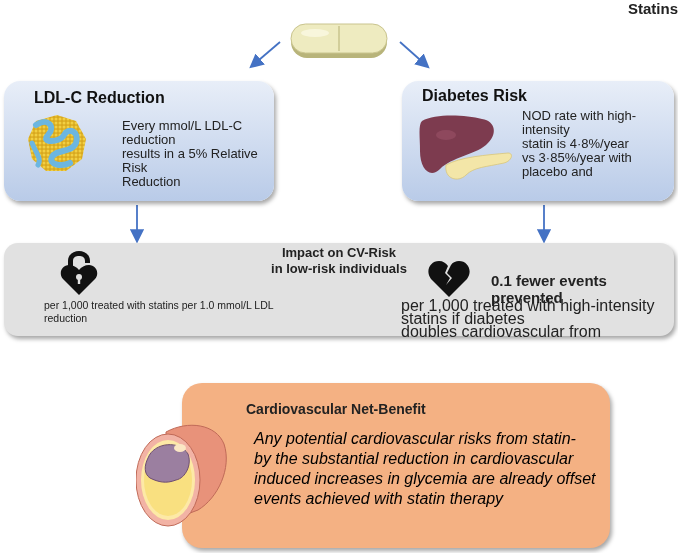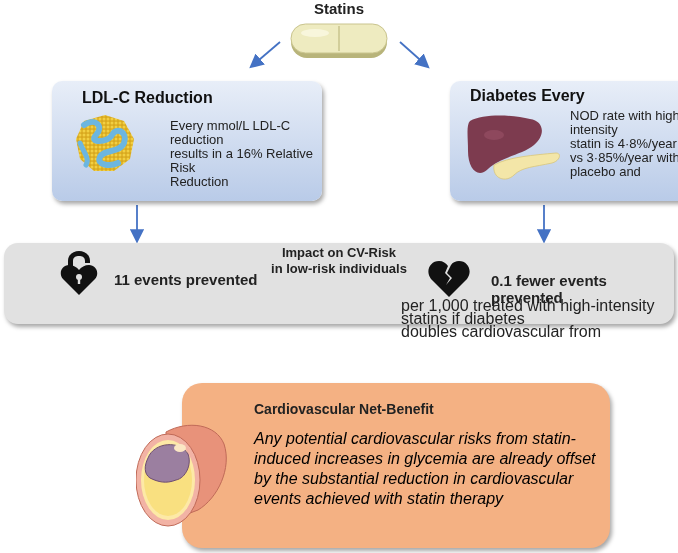--- a/index.html
+++ b/index.html
@@ -1,27 +1,27 @@
 <!DOCTYPE html>
 <html><head>
 <meta charset="utf-8">
 <style>
   html, body { margin:0; padding:0; }
   body { width:678px; height:553px; background:#ffffff; position:relative; overflow:hidden;
          font-family:"Liberation Sans", "DejaVu Sans", sans-serif; color:#222; }
   .abs { position:absolute; }
-  .title-top { left:0; width:678px; top:0; text-align:center; font-weight:bold; font-size:15px; }
+  .title-top { left:0; width:678px; top:0; text-align:right; font-weight:bold; font-size:15px; }
   .pill { left:290px; top:23px; width:98px; height:36px; }
-  .box-blue { background:linear-gradient(#e8eef8, #b9cbe8); border-radius:10px;
-              box-shadow:2px 3px 4px rgba(0,0,0,0.35);margin-left:48px; }
+  .box-blue { background:linear-gradient(#e8eef8, #b9cbe8); border-radius:16px;
+              box-shadow:2px 3px 4px rgba(0,0,0,0.35); }
   .ldl-box { left:4px; top:81px; width:270px; height:120px; }
   .diab-box { left:402px; top:81px; width:272px; height:120px; }
   .box-h { font-weight:bold; font-size:16px; color:#111; }
   .box-t { font-size:13px; line-height:14px; color:#222; }
-  .impact { left:4px; top:243px; width:670px; height:81px; background:#e1e1e1; border-radius:14px;
+  .impact { left:4px; top:243px; width:670px; height:93px; background:#e1e1e1; border-radius:14px;
             box-shadow:2px 3px 4px rgba(0,0,0,0.35); }
   .net { left:182px; top:383px; width:428px; height:165px; background:#f4b183; border-radius:20px;
          box-shadow:2px 3px 4px rgba(0,0,0,0.35); }
   .itxt { font-style:italic; font-size:16px; line-height:20px; color:#000000; }
   svg { display:block; }
 </style>
 </head>
 <body>
 
 <div class="abs title-top">Statins</div>
@@ -57,27 +57,27 @@
           <circle cx="2" cy="2" r="1.5" fill="#f2cf42"></circle>
         </pattern>
       </defs>
       <polygon points="31,2 50,8 60,26 56,46 40,58 20,58 6,46 2,26 10,8" fill="url(#dots)"></polygon>
       <path d="M10,12 C22,4 30,14 22,22 C14,30 34,30 38,22 C42,14 54,18 50,30 C46,40 30,36 26,44 C22,52 36,54 44,50" fill="none" stroke="#6cb6e0" stroke-width="6" stroke-linecap="round"></path>
       <path d="M6,30 C10,40 16,46 12,52" fill="none" stroke="#6cb6e0" stroke-width="5" stroke-linecap="round"></path>
     </svg>
   </div>
   <div class="abs box-t" style="left:118px;top:38px;">
     <div>Every mmol/L LDL-C reduction</div>
-    <div>results in a 16% Relative Risk</div>
+    <div>results in a 5% Relative Risk</div>
     <div>Reduction</div>
   </div>
 </div>
 
 <div class="abs box-blue diab-box">
-  <div class="abs box-h" style="left:20px;top:6px;">Diabetes Every</div>
+  <div class="abs box-h" style="left:20px;top:6px;">Diabetes Risk</div>
   <div class="abs" style="left:14px;top:30px;">
     <svg width="100" height="72" viewBox="0 0 100 72">
       <path d="M6,10 C20,2 50,4 66,8 C80,10 82,24 70,34 C58,44 36,46 24,58 C14,68 4,58 4,40 C4,26 2,14 6,10 z" fill="#7d3b4f"></path>
       <ellipse cx="30" cy="24" rx="10" ry="5" fill="#9a5268" opacity="0.6"></ellipse>
       <path d="M30,54 C44,46 70,44 92,42 C98,42 96,50 88,52 C70,56 58,56 50,64 C42,72 28,68 30,54 z" fill="#f3e6a8" stroke="#d9c77a" stroke-width="0.8"></path>
     </svg>
   </div>
   <div class="abs box-t" style="left:120px;top:28px;">
     <div>NOD rate with high-intensity</div>
     <div>statin is 4·8%/year</div>
@@ -92,40 +92,43 @@
   </div>
 
   <div class="abs" style="left:56px;top:8px;">
     <svg width="38" height="44" viewBox="0 0 38 44">
       <path d="M8,18 L8,10 C8,3 14,0 19,0 C24,0 30,3 30,10 L30,12 L25,12 L25,10 C25,6 22,5 19,5 C16,5 13,6 13,10 L13,18 z" fill="#111"></path>
       <path d="M19,44 L3,28 C-2,22 2,14 9,14 C13,14 17,16 19,19 C21,16 25,14 29,14 C36,14 40,22 35,28 z" fill="#111"></path>
       <circle cx="19" cy="26" r="3" fill="#e1e1e1"></circle>
       <rect x="17.8" y="27" width="2.4" height="6" fill="#e1e1e1"></rect>
     </svg>
   </div>
-  <div class="abs" style="left:110px;top:28px;font-weight:bold;font-size:15px;">11 events prevented</div>
+  <div class="abs box-t" style="left:40px;top:56px;font-size:10.5px;line-height:13px;">
+    <div>per 1,000 treated with statins per 1.0 mmol/L LDL</div>
+    <div>reduction</div>
+  </div>
 
   <div class="abs" style="left:424px;top:18px;">
     <svg width="42" height="36" viewBox="0 0 42 36">
       <path d="M21,36 L3,18 C-3,10 2,0 11,0 C15,0 18,2 20,5 L17,12 L22,17 L18,24 L24,17 L19,12 L23,4 C25,1 28,0 31,0 C40,0 45,10 39,18 z" fill="#111"></path>
     </svg>
   </div>
   <div class="abs" style="left:487px;top:29px;font-weight:bold;font-size:15px;">0.1 fewer events prevented</div>
   <div class="abs box-t" style="left:397px;top:56px;font-size:16px;line-height:13px;">
     <div>per 1,000 treated with high-intensity statins if diabetes</div>
     <div>doubles cardiovascular from</div>
   </div>
 </div>
 
 <div class="abs net">
-  <div class="abs" style="left:72px;top:18px;font-weight:bold;font-size:14px;">Cardiovascular Net-Benefit</div>
+  <div class="abs" style="left:64px;top:18px;font-weight:bold;font-size:14px;">Cardiovascular Net-Benefit</div>
   <div class="abs itxt" style="left:72px;top:46px;">
     <div>Any potential cardiovascular risks from statin-</div>
+    <div>by the substantial reduction in cardiovascular</div>
     <div>induced increases in glycemia are already offset</div>
-    <div>by the substantial reduction in cardiovascular</div>
     <div>events achieved with statin therapy</div>
   </div>
 </div>
 
 <div class="abs" style="left:136px;top:418px;">
   <svg width="96" height="118" viewBox="0 0 96 118">
     <path d="M30,14 C52,2 80,6 88,26 C96,50 82,80 62,92 L30,104 z" fill="#e8927a" stroke="#c06a58" stroke-width="1"></path>
     <ellipse cx="32" cy="62" rx="32" ry="46" fill="#f2b3a5" stroke="#c06a58" stroke-width="1"></ellipse>
     <ellipse cx="32" cy="62" rx="27" ry="40" fill="#fde9a6"></ellipse>
     <ellipse cx="32" cy="62" rx="24" ry="36" fill="#f6d85a" opacity="0.5"></ellipse>

